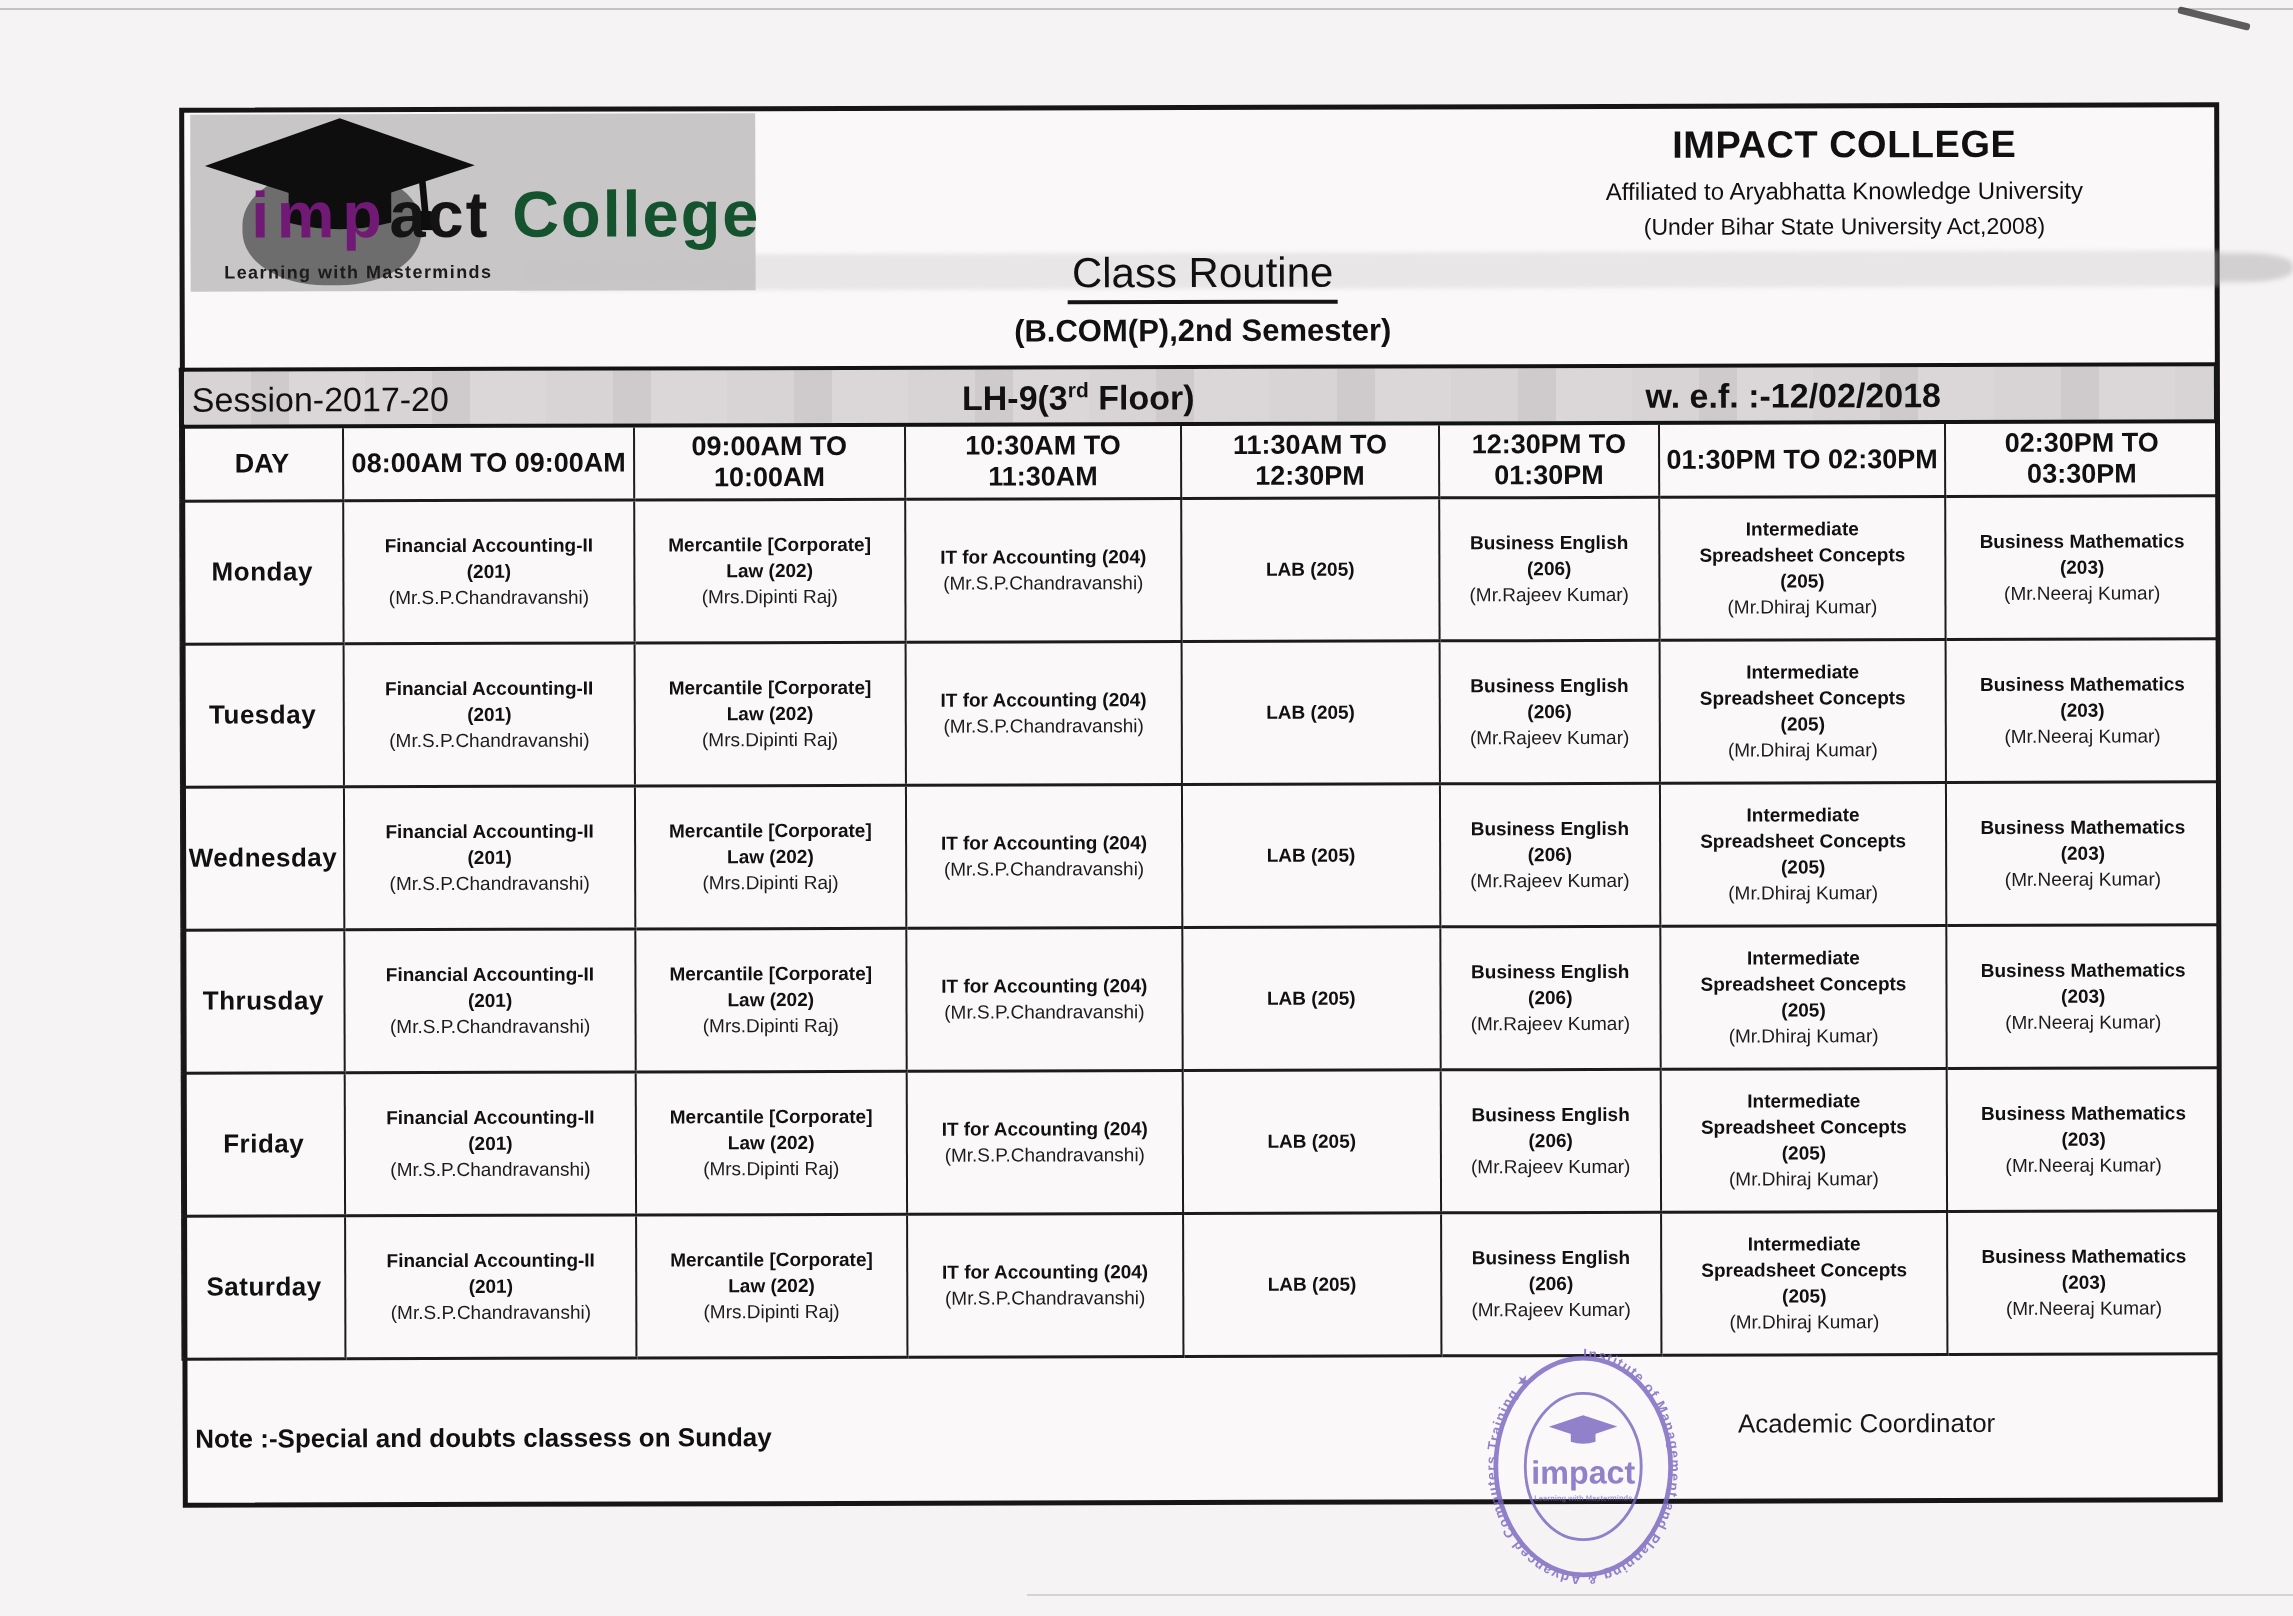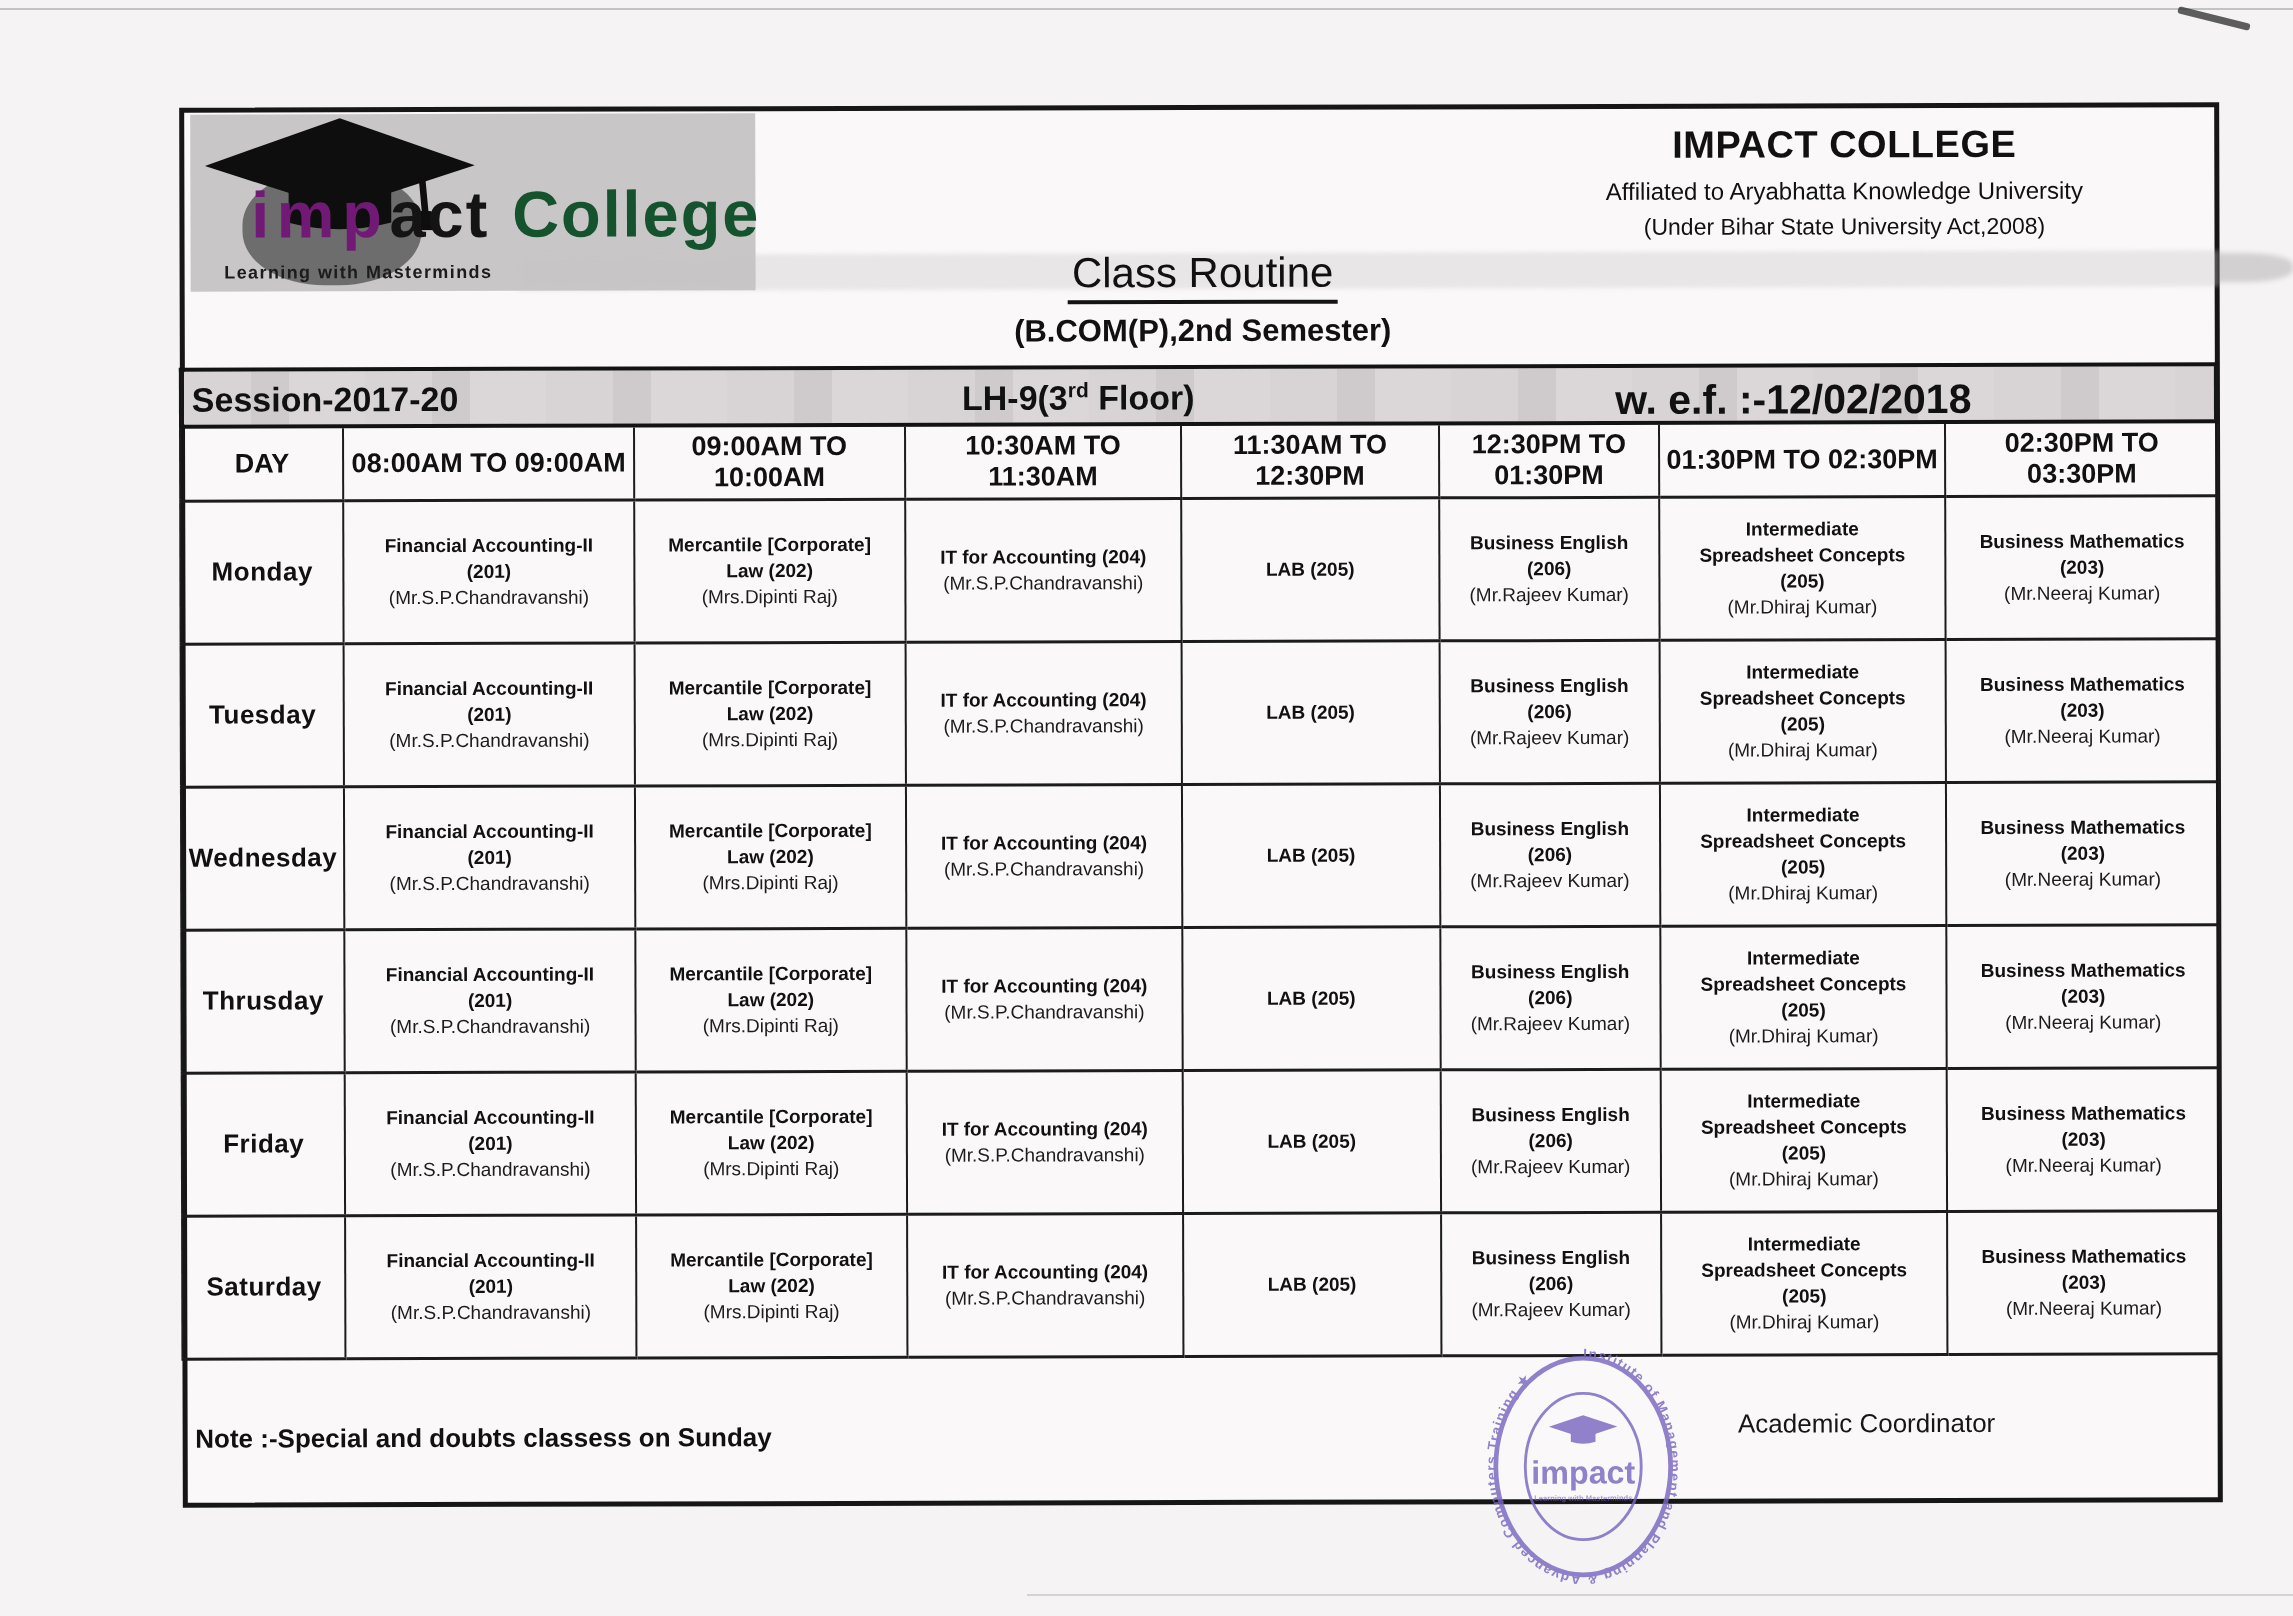--- a/index.html
+++ b/index.html
@@ -30,24 +30,24 @@
   .hdr-right .t2{font-size:24px;font-weight:500;margin-top:11.4px;}
   .hdr-right .t3{font-size:23px;font-weight:500;margin-top:7.6px;}
   .title-band{position:absolute;left:333px;top:143px;width:1702px;height:36px;background:#c8c5c6;opacity:.35;filter:blur(1.9px);}
   .title-wrap{position:absolute;left:590px;top:139px;width:856px;text-align:center;}
   .title-main{display:inline-block;font-size:42px;font-weight:400;border-bottom:4.8px solid #141414;padding:0 3.8px 2.9px 3.8px;}
   .title-sub{font-size:31px;font-weight:700;margin-top:9.5px;}
   
   .session-band{position:absolute;left:-5.7px;top:255px;width:2040px;height:61px;box-sizing:border-box;
       background:repeating-linear-gradient(90deg,#d8d4d5 0 67px,#cfcbcc 67px 105px,#dbd7d8 105px 181px);
       border-top:4.8px solid #131313;border-bottom:4.8px solid #131313;border-left:5.7px solid #161616;border-right:5.7px solid #161616;}
-  .session-band .s-left{position:absolute;left:7.6px;top:8.6px;font-size:34px;font-weight:700;}
+  .session-band .s-left{position:absolute;left:7.6px;top:8.6px;font-size:34px;font-weight:400;}
   .session-band .s-mid{position:absolute;left:894px;top:8.6px;transform:translateX(-50%);font-size:34px;font-weight:700;white-space:nowrap;}
   .session-band .s-mid sup{font-size:21px;}
-  .session-band .s-right{position:absolute;left:1609px;top:8.6px;transform:translateX(-50%);font-size:41px;font-weight:700;white-space:nowrap;}
+  .session-band .s-right{position:absolute;left:1609px;top:8.6px;transform:translateX(-50%);font-size:34px;font-weight:700;white-space:nowrap;}
   
   #routine{position:absolute;left:-5.7px;top:316px;width:2040px;border-collapse:collapse;table-layout:fixed;}
   #routine td,#routine th{border:2.9px solid #1c1c1c;text-align:center;vertical-align:middle;padding:1.9px 3.8px;overflow:hidden;}
   #routine thead tr{height:72px;}
   #routine tbody tr{height:143px;}
   #routine th{font-size:27px;font-weight:700;}
   #routine td.day{font-size:26px;font-weight:700;letter-spacing:0.5px;}
   #routine td .ln{font-size:19px;font-weight:700;line-height:26px;}
   #routine td .teacher{font-size:19px;font-weight:500;line-height:26px;color:#1c1c1c;}
   #routine tbody td{border-bottom-width:3.8px;}

